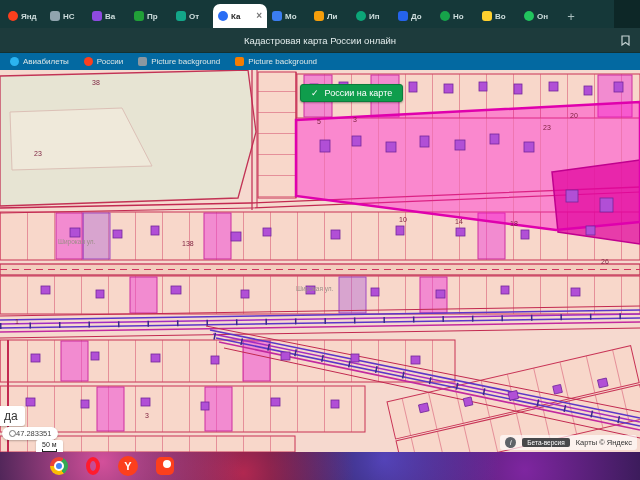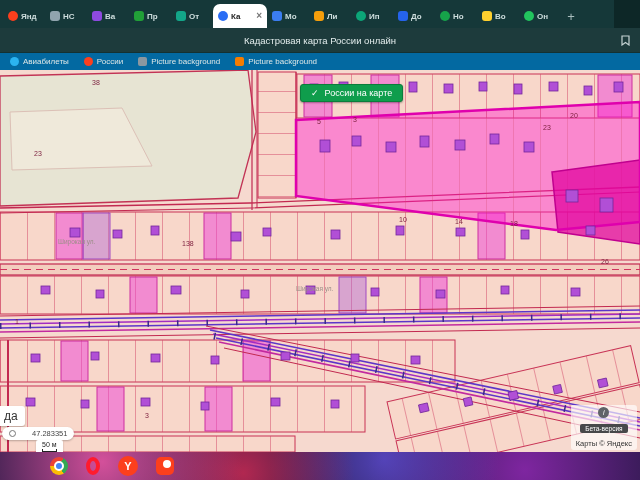--- a/index.html
+++ b/index.html
@@ -40,32 +40,32 @@
   .trades-btn { position:absolute; left:300px; top:14px; background:#0f9d4c;
     border:1px solid #0c7d3c; color:#fff; font-size:9px; padding:3px 10px;
     border-radius:3px; display:flex; align-items:center; gap:6px;
     box-shadow:0 1px 2px rgba(0,0,0,.35); cursor:pointer; }
 
   .side-chip { position:absolute; left:0; top:336px; background:#fff; color:#333;
     font-size:12px; padding:3px 7px 3px 4px; border-radius:0 3px 3px 0;
     box-shadow:0 1px 2px rgba(0,0,0,.25); }
 
   .coord-chip { position:absolute; left:2px; top:357px; background:#fff; border-radius:8px;
-    padding:2px 7px; font-size:7.5px; color:#444; display:flex; align-items:center; gap:16px;
+    padding:2px 7px; font-size:7.5px; color:#444; display:flex; align-items:center; gap:0;
     box-shadow:0 1px 2px rgba(0,0,0,.25); }
   .crosshair { width:7px; height:7px; border:1.4px solid #777; border-radius:50%; }
 
   .scale-chip { position:absolute; left:36px; top:370px; background:#fff; border-radius:2px;
     padding:1px 6px 2px; font-size:7px; color:#222; box-shadow:0 1px 2px rgba(0,0,0,.25); }
   .scale-bar { height:3px; border-left:1px solid #222; border-right:1px solid #222;
     border-bottom:1px solid #222; margin-top:1px; }
 
   .attrib { position:absolute; right:3px; bottom:2px; display:flex; align-items:center;
     gap:6px; font-size:7.5px; color:#333; background:rgba(255,255,255,.65);
-    padding:2px 5px; border-radius:3px;flex-direction:column; }
+    padding:2px 5px; border-radius:3px; }
   .info-badge { width:11px; height:11px; border-radius:50%; background:#5f6368; color:#fff;
     font-size:7px; font-style:italic; display:flex; align-items:center; justify-content:center; }
   .beta-badge { background:#47484a; color:#fff; font-size:6.5px; padding:1px 5px; border-radius:2px; }
 
   
   .taskbar { height:28px; display:flex; align-items:center; gap:18px; padding-left:50px;
     background:
       radial-gradient(circle at 16% 35%, rgba(242,90,170,.85), transparent 26%),
       radial-gradient(circle at 38% 75%, rgba(225,45,85,.75), transparent 28%),
       radial-gradient(circle at 60% 25%, rgba(100,85,230,.7), transparent 30%),

